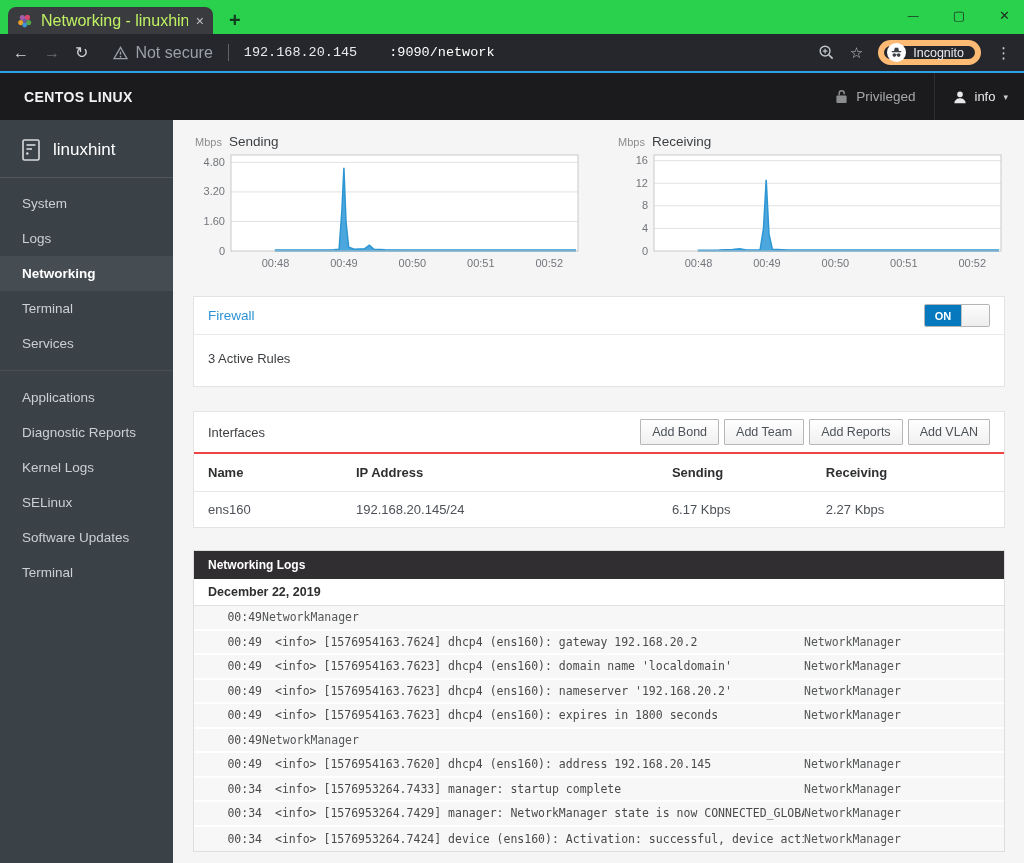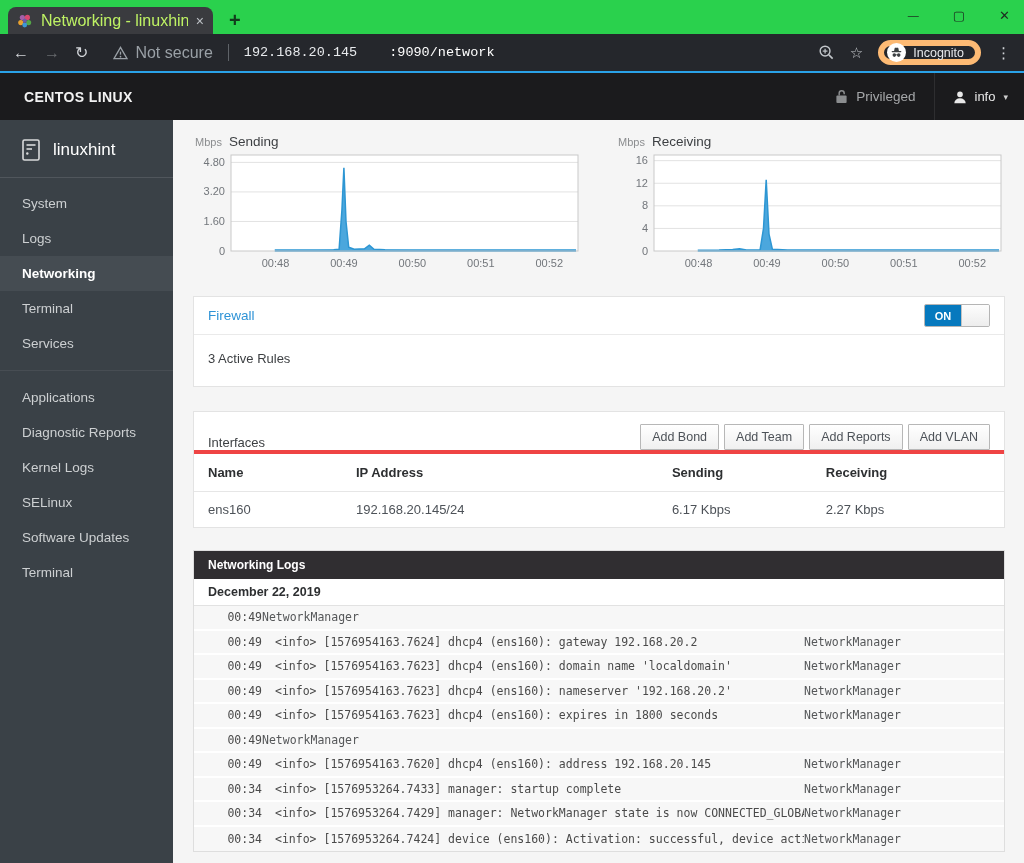--- a/index.html
+++ b/index.html
@@ -67,21 +67,21 @@
   .firewall-link { color:#2e93d6; font-size:13.5px; text-decoration:none; cursor:pointer; }
   .firewall-body { padding:16px 14px 20px; font-size:13px; color:#3c3f42; }
 
   .toggle { margin-left:auto; width:66px; height:23px; border:1px solid #b5b5b5; border-radius:2px;
             display:flex; overflow:hidden; cursor:pointer; background:#f5f5f5; }
   .toggle-on { width:36px; background:#0679be; color:#fff; font-size:11px; font-weight:bold;
                display:flex; align-items:center; justify-content:center; }
   .toggle-handle { flex:1; background:linear-gradient(#fdfdfd,#ededed); border-left:1px solid #c2c2c2; }
 
   .interfaces-card { margin-top:24px; }
-  .int-header { height:42px; display:flex; align-items:flex-end; padding:0 14px; border-bottom:4px solid #ef4444; }
+  .int-header { height:42px; display:flex; align-items:center; padding:0 14px; border-bottom:2px solid #ef4444; }
   .int-title { font-size:13px; color:#3c3f42; }
   .int-buttons { margin-left:auto; display:flex; gap:5px; }
   .btn { font-size:12.5px; font-family:"Liberation Sans",sans-serif; color:#4d5258;
          background:linear-gradient(#ffffff,#f0f0f0); border:1px solid #b7b7b7; border-radius:1px;
          padding:5px 11px; cursor:pointer; }
   .int-table { width:100%; border-collapse:collapse; font-size:13px; }
   .int-table th { text-align:left; font-weight:bold; color:#2d2f31; padding:11px 0; border-bottom:1px solid #e6e6e6; }
   .int-table td { color:#4d5258; padding:10px 0; }
   .int-table .c0 { width:20%; padding-left:14px; }
   .int-table .c1 { width:39%; }

